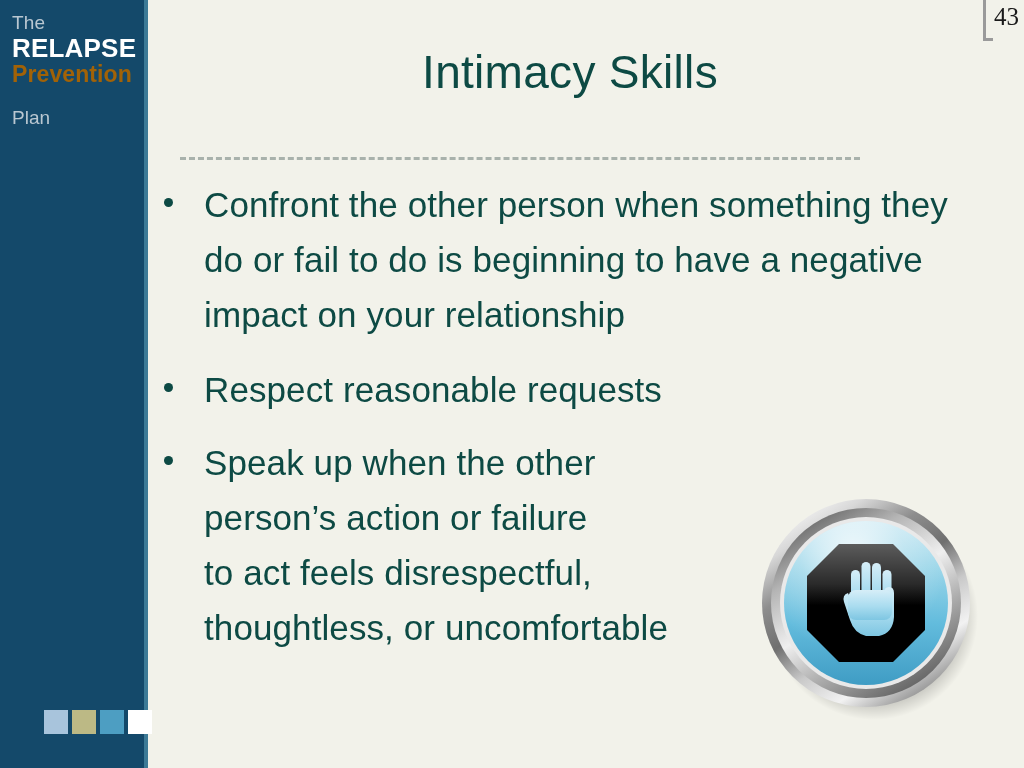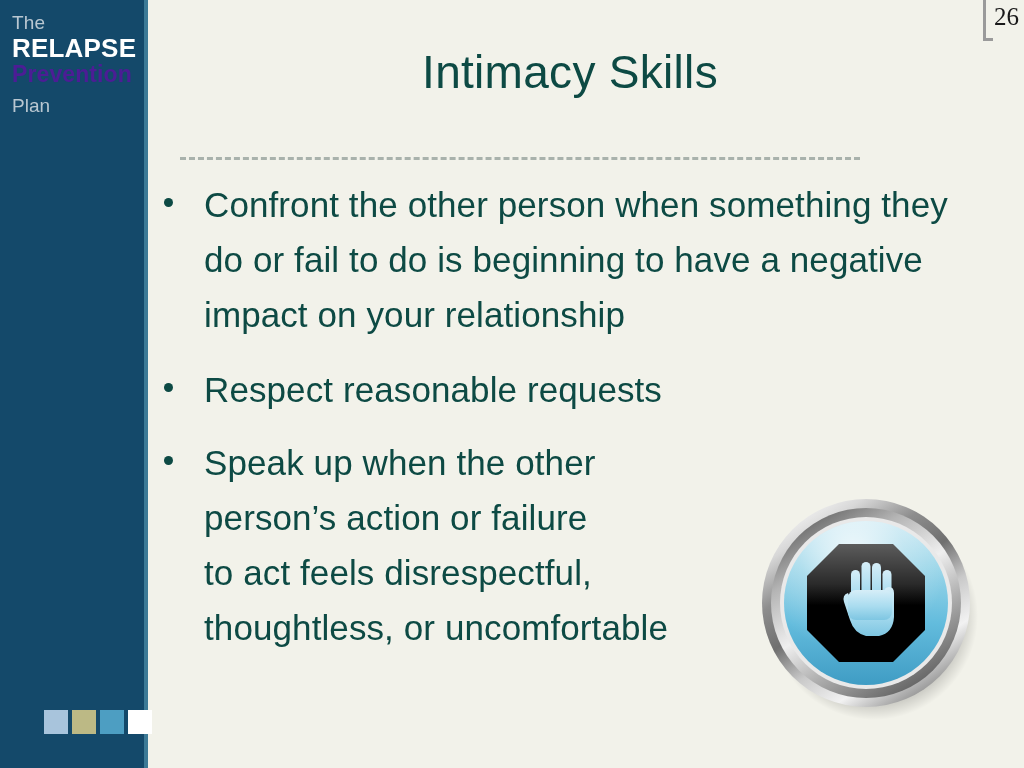--- a/index.html
+++ b/index.html
@@ -55,29 +55,29 @@
   .logo-relapse {
     font-size: 26px;
     font-weight: bold;
     color: #ffffff;
     letter-spacing: .2px;
     line-height: 1.08;
   }
   .logo-prevention {
     font-size: 23px;
     font-weight: bold;
-    color: #4c1d95;
+    color: #a16207;
     letter-spacing: .1px;
     line-height: 1.12;
   }
   .logo-plan {
     font-size: 19px;
     color: #b9c7d1;
     font-weight: 400;
-    margin-top: 8px;
+    margin-top: 20px;
   }
 
   
   #color-squares {
     position: absolute;
     left: 44px;
     bottom: 34px;
     display: flex;
     gap: 4px;
   }
@@ -197,21 +197,21 @@
   </div>
 
   <div id="color-squares">
     <div class="sq" id="sq0" style="background: rgb(168, 196, 220);"></div>
     <div class="sq" id="sq1" style="background: rgb(188, 185, 133);"></div>
     <div class="sq" id="sq2" style="background: rgb(77, 158, 194);"></div>
     <div class="sq" id="sq3" style="background: rgb(255, 255, 255);"></div>
   </div>
 
   <div id="page-number-box">
-    <span id="page-number">26</span>
+    <span id="page-number">43</span>
   </div>
 
   <div id="title">Intimacy Skills</div>
 
   <div id="divider"></div>
 
   <div id="bullets">
     <div class="bullet b3">
       <span class="dot"></span>
       <span class="btext">Confront the other person when something they

